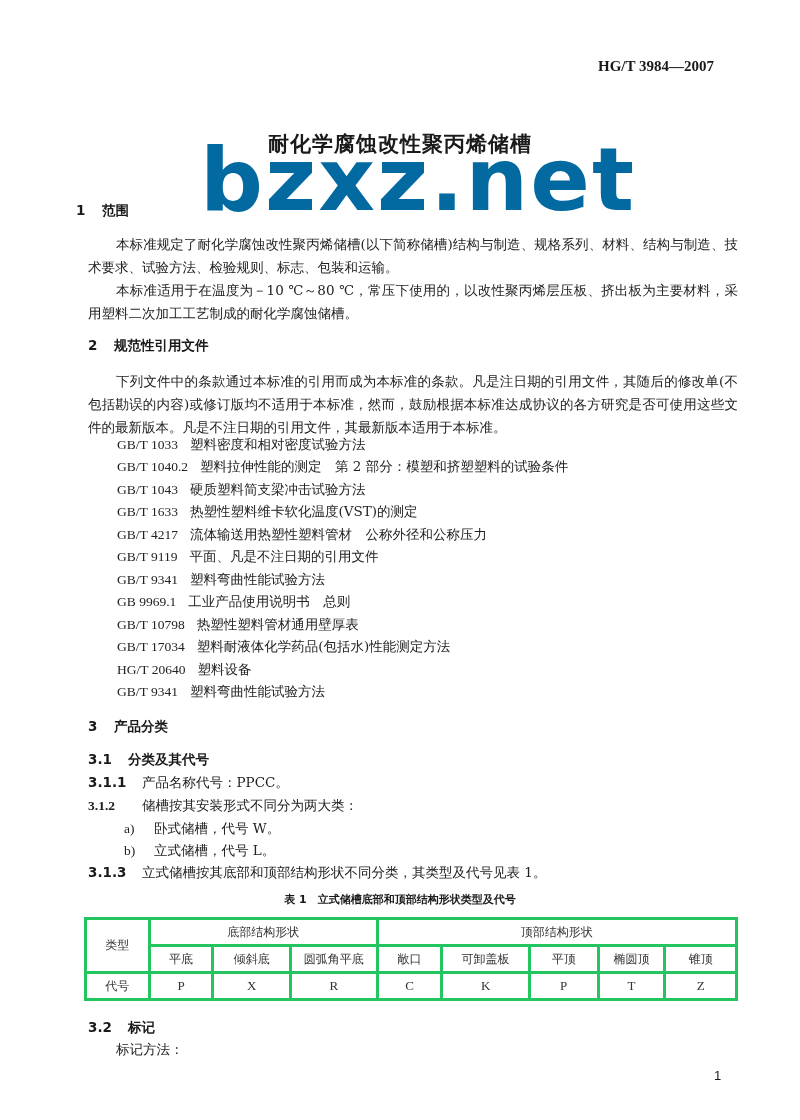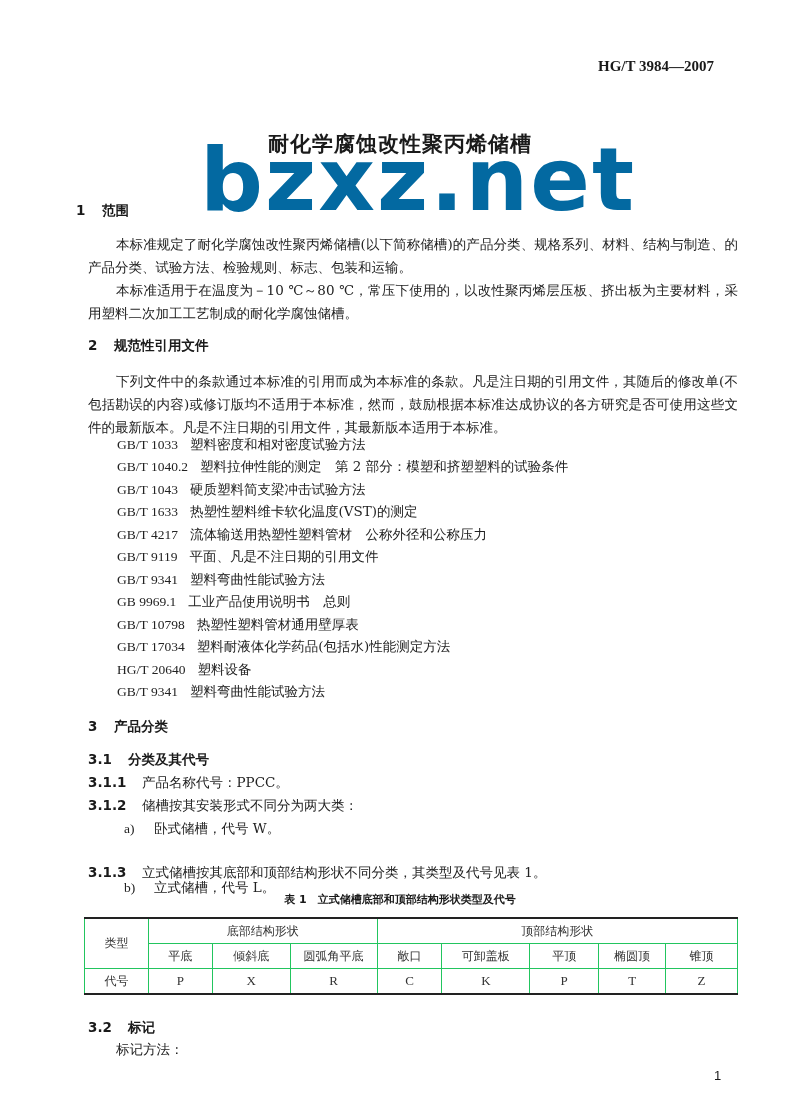--- a/index.html
+++ b/index.html
@@ -17,38 +17,38 @@
   .h2 .num { display: inline-block; margin-right: 10px; }
   .body-text { font-size: 13.5px; color: #222; }
   .body-text .plain { font-weight: normal; font-family: "DejaVu Serif", serif; }
   .para { left: 88px; width: 650px; font-size: 13.5px; line-height: 23px; white-space: normal; text-indent: 28px; text-align: justify; color: #222; }
   .ref { left: 117px; font-size: 13.5px; color: #222; }
   .ref .code { font-family: "Liberation Serif", serif; margin-right: 12px; }
   .item { left: 112px; font-size: 13.5px; color: #222; margin-left: 12px; }
   .item .mark { display: inline-block; width: 30px; font-family: "Liberation Serif", serif; }
   .tbl-title { left: 0; width: 800px; text-align: center; top: 892px; font-family: "DejaVu Sans", sans-serif; font-weight: bold; font-size: 11px; }
   table.t1 { position: absolute; left: 84px; top: 917px; width: 654px; border-collapse: collapse; font-size: 12px; color: #333; }
-  table.t1 td { border: 1px solid #22c55e; text-align: center; height: 24px; padding: 0; }
+  table.t1 td { border: 3px solid #22c55e; text-align: center; height: 24px; padding: 0; }
   table.t1 { border-top: 2px solid #222; border-bottom: 2px solid #222; }
   table.t1 td.code { font-family: "Liberation Serif", serif; font-size: 13px; }
   .page-num { left: 714px; top: 1068px; font-family: "Liberation Sans", sans-serif; font-size: 13px; }
 </style>
 </head>
 <body>
 
 <div class="abs watermark">bzxz.net</div>
 
 <div class="abs std-code">HG/T 3984—2007</div>
 
 <div class="abs doc-title">耐化学腐蚀改性聚丙烯储槽</div>
 
 <div class="abs h1" style="left:76px; top:202px;">
   <span class="num">1</span><span>范围</span>
 </div>
-<div class="abs para" style="top:233px;">本标准规定了耐化学腐蚀改性聚丙烯储槽(以下简称储槽)的产品分类、规格系列、材料、结构与制造、的产品分类、试验方法、检验规则、标志、包装和运输。</div>
+<div class="abs para" style="top:233px;">本标准规定了耐化学腐蚀改性聚丙烯储槽(以下简称储槽)结构与制造、规格系列、材料、结构与制造、技术要求、试验方法、检验规则、标志、包装和运输。</div>
 <div class="abs para" style="top:279px;">本标准适用于在温度为－10 ℃～80 ℃，常压下使用的，以改性聚丙烯层压板、挤出板为主要材料，采用塑料二次加工工艺制成的耐化学腐蚀储槽。</div>
 
 <div class="abs h1" style="left:88px; top:337px;">
   <span class="num">2</span><span>规范性引用文件</span>
 </div>
 <div class="abs para" style="top:370px;">下列文件中的条款通过本标准的引用而成为本标准的条款。凡是注日期的引用文件，其随后的修改单(不包括勘误的内容)或修订版均不适用于本标准，然而，鼓励根据本标准达成协议的各方研究是否可使用这些文件的最新版本。凡是不注日期的引用文件，其最新版本适用于本标准。</div>
 
 <div class="abs ref" style="top:436px;text-align:right;"><span class="code">GB/T 1033</span><span>塑料密度和相对密度试验方法</span></div>
 <div class="abs ref" style="top:458px;"><span class="code">GB/T 1040.2</span><span>塑料拉伸性能的测定　第 2 部分：模塑和挤塑塑料的试验条件</span></div>
 <div class="abs ref" style="top:481px;"><span class="code">GB/T 1043</span><span>硬质塑料简支梁冲击试验方法</span></div>
@@ -68,25 +68,25 @@
 
 <div class="abs h2" style="left:88px; top:751px;">
   <span class="num" style="width:30px;">3.1</span><span>分类及其代号</span>
 </div>
 
 <div class="abs h2" style="left:88px; top:774px;">
   <span class="num" style="width:44px;">3.1.1</span><span class="body-text"><span class="plain">产品名称代号：PPCC。</span></span>
 </div>
 
 <div class="abs h2" style="left:88px; top:797px;">
-  <span class="num" style="width:44px;">3.1.2</span><span class="body-text"><span class="plain">储槽按其安装形式不同分为两大类：</span></span>
+  <span class="num" style="width:44px;font-family:Liberation Serif, serif;">3.1.2</span><span class="body-text"><span class="plain">储槽按其安装形式不同分为两大类：</span></span>
 </div>
 
 <div class="abs item" style="top:820px;"><span class="mark">a)</span><span>卧式储槽，代号 W。</span></div>
-<div class="abs item" style="top:879px;"><span class="mark">b)</span><span>立式储槽，代号 L。</span></div>
+<div class="abs item" style="top:842px;"><span class="mark">b)</span><span>立式储槽，代号 L。</span></div>
 
 <div class="abs h2" style="left:88px; top:864px;">
   <span class="num" style="width:44px;">3.1.3</span><span class="body-text"><span class="plain">立式储槽按其底部和顶部结构形状不同分类，其类型及代号见表 1。</span></span>
 </div>
 
 <div class="abs tbl-title">表 1　立式储槽底部和顶部结构形状类型及代号</div>
 
 <table class="t1">
   <colgroup>
     <col style="width:64px">

